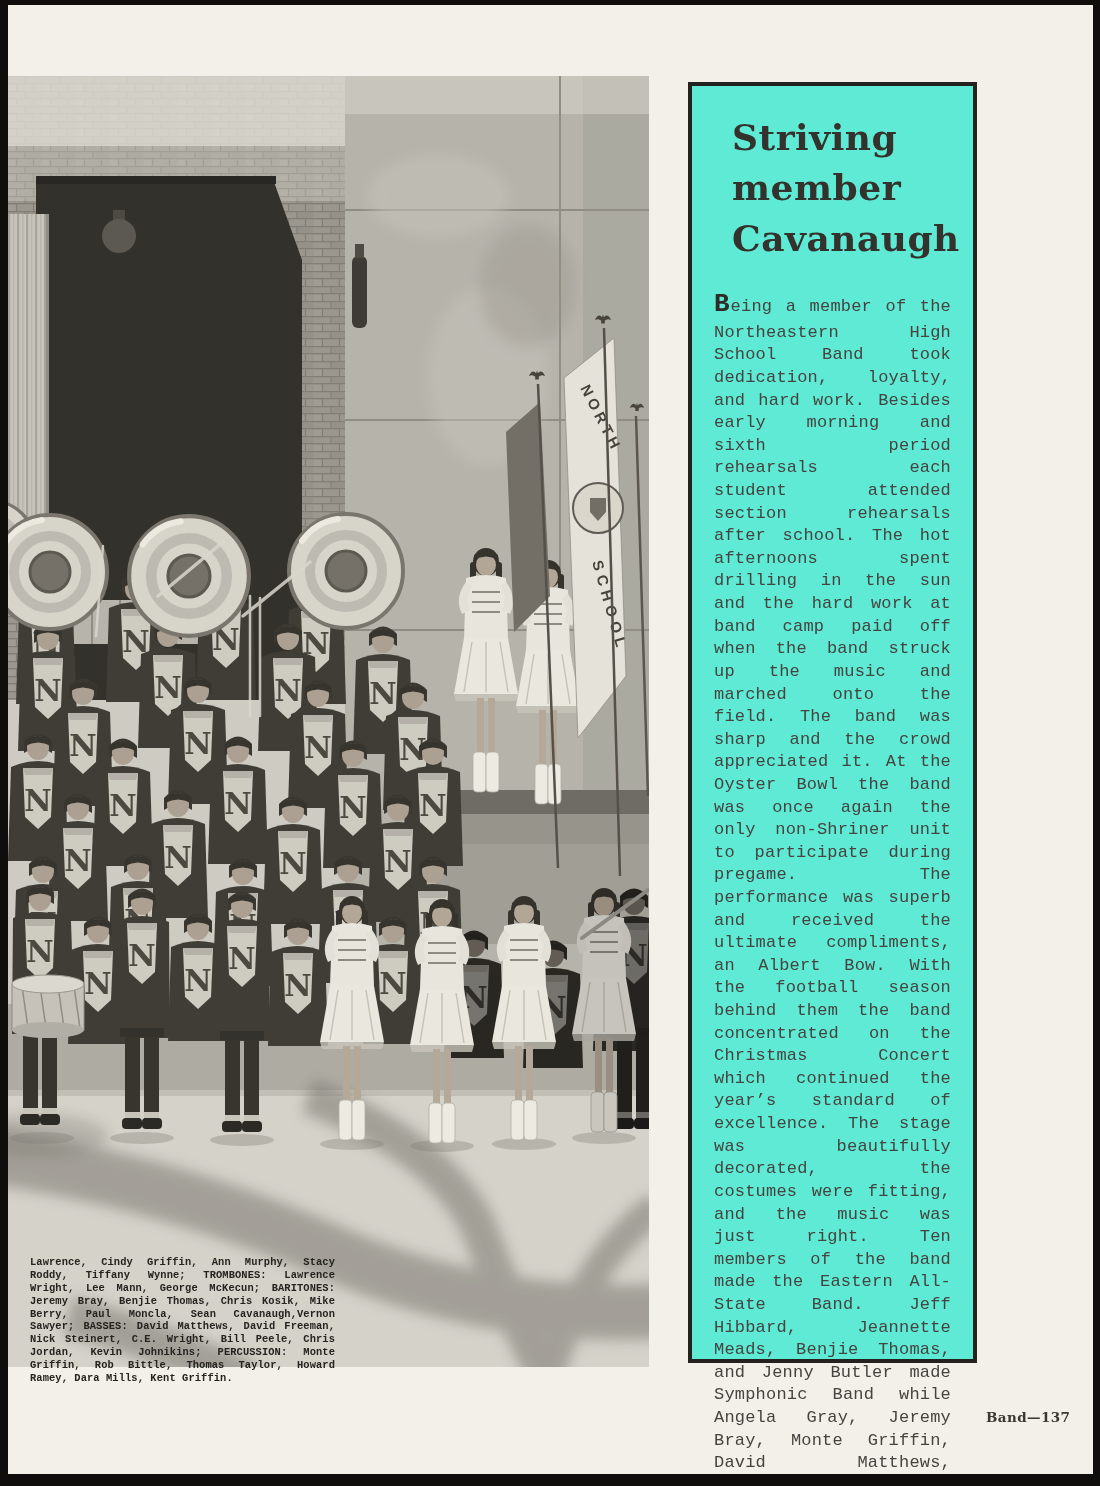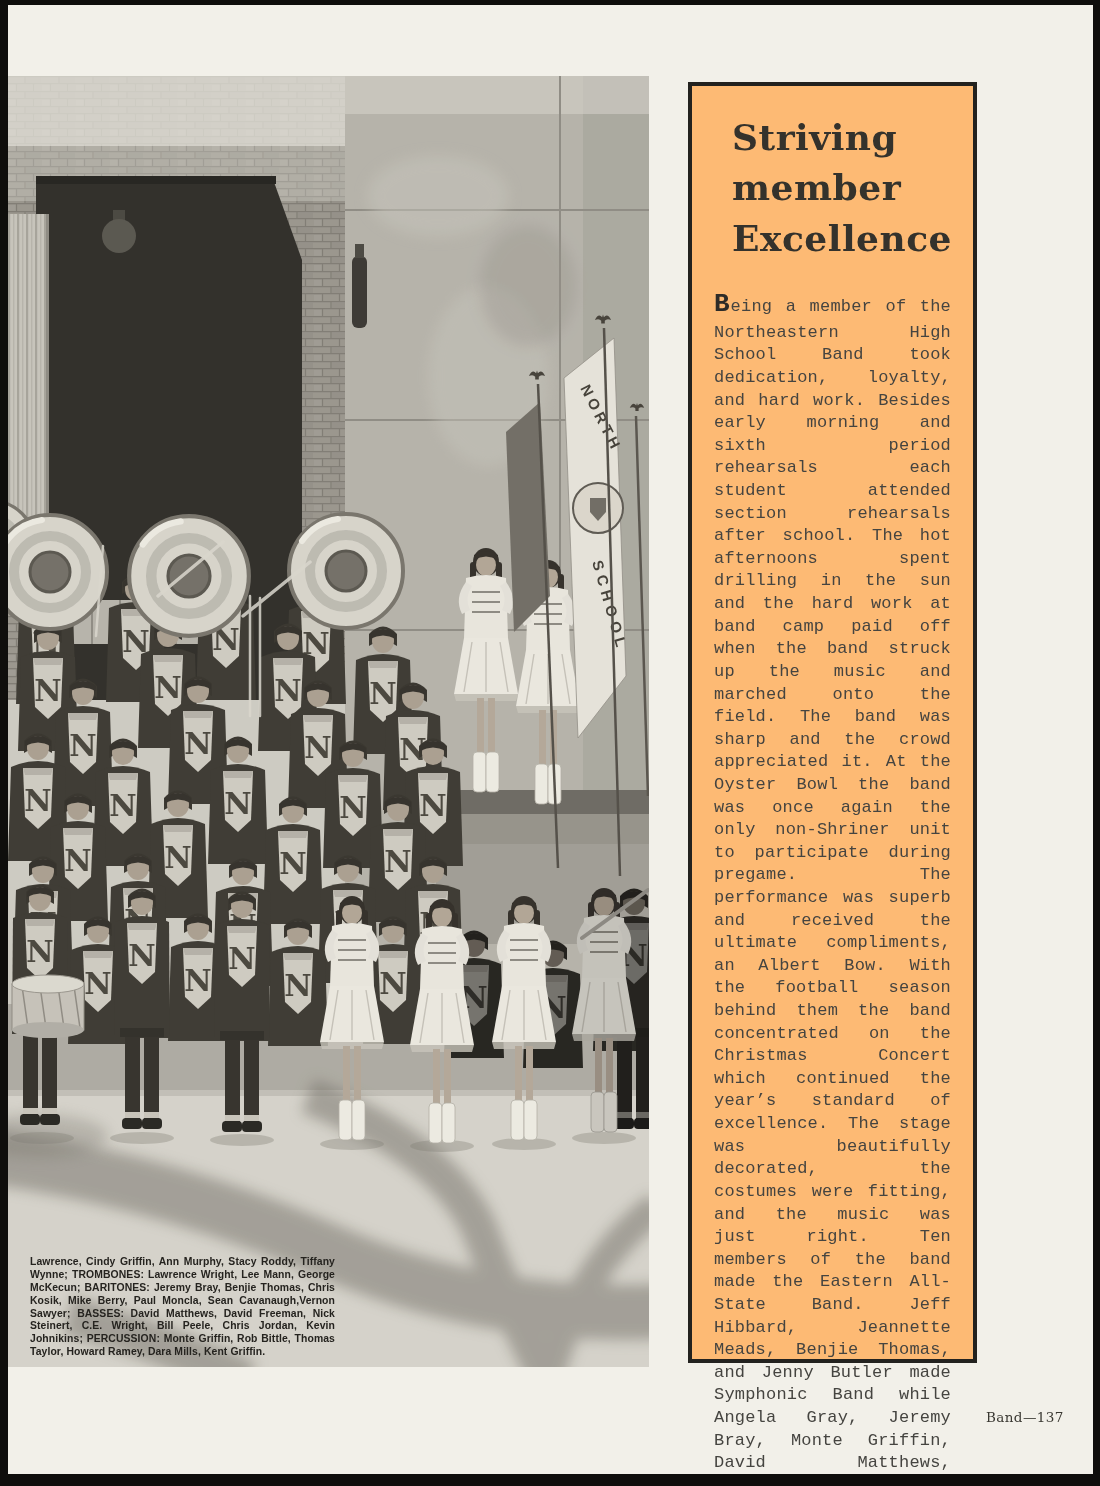--- a/index.html
+++ b/index.html
@@ -12,49 +12,49 @@
   .edge.top    { left:0; top:0;    width:1100px; height:5px; }
   .edge.left   { left:0; top:0;    width:8px;    height:1486px; }
   .edge.right  { right:0; top:0;   width:7px;    height:1486px; }
   .edge.bottom { left:0; bottom:0; width:1100px; height:12px; }
 
   .photo-wrap { position:absolute; left:8px; top:76px; width:641px; height:1291px; }
   .photo-wrap svg { display:block; width:641px; height:1291px; }
 
   .caption {
     position:absolute; left:30px; top:1256px; width:305px; z-index:5;
-    font-family:Liberation Sans, sans-serif; font-weight:bold;
+    font-family:Liberation Mono, monospace; font-weight:bold;
     font-size:10.4px; line-height:1.24; letter-spacing:0.1px;
     color:#25231f; text-align:justify;
   }
 
   .article-box {
     position:absolute; left:688px; top:82px; width:289px; height:1281px;
-    box-sizing:border-box; border:4px solid #23221f; background:#fdba74;
+    box-sizing:border-box; border:4px solid #23221f; background:#5eead4;
     padding:0 22px;
   }
   .article-title {
     margin:26px 0 0 18px;
     font-family:"DejaVu Serif", serif; font-weight:bold;
     font-size:36px; line-height:1.4; letter-spacing:0.5px; color:#34322c;
   }
   .article-title span { display:block; }
   .article-body {
     margin-top:24px;
     font-family:Liberation Mono, monospace;
     font-size:17px; line-height:1.33; color:#454440;
     text-align:justify; word-spacing:2.5px; letter-spacing:0.2px;
   }
   .article-body::first-letter {
     font-size:26px; font-weight:bold; letter-spacing:1px; color:#2e2c28;
   }
 
   .pagenum {
     position:absolute; left:986px; top:1409px;
-    font-family:"DejaVu Serif", serif; font-weight:normal;
+    font-family:"DejaVu Serif", serif; font-weight:bold;
     font-size:13.5px; letter-spacing:0.4px; color:#3a3832;
   }
 </style>
 </head>
 <body>
 
 <div class="page">
 
   <div class="edge top"></div>
   <div class="edge left"></div>
@@ -307,20 +307,20 @@
       <rect width="641" height="1291" fill="#bdbab2" opacity="0.06"></rect>
     </svg>
   </div>
 
   <div class="caption">Lawrence, Cindy Griffin, Ann Murphy, Stacy Roddy, Tiffany Wynne; TROMBONES: Lawrence Wright, Lee Mann, George McKecun; BARITONES: Jeremy Bray, Benjie Thomas, Chris Kosik, Mike Berry, Paul Moncla, Sean Cavanaugh,Vernon Sawyer; BASSES: David Matthews, David Freeman, Nick Steinert, C.E. Wright, Bill Peele, Chris Jordan, Kevin Johnikins; PERCUSSION: Monte Griffin, Rob Bittle, Thomas Taylor, Howard Ramey, Dara Mills, Kent Griffin.</div>
 
   <div class="article-box">
     <h1 class="article-title">
       <span>Striving</span>
       <span>member</span>
-      <span>Excellence</span>
+      <span>Cavanaugh</span>
     </h1>
     <p class="article-body">Being a member of the Northeastern High School Band took dedication, loyalty, and hard work. Besides early morning and sixth period rehearsals each student attended section rehearsals after school. The hot afternoons spent drilling in the sun and the hard work at band camp paid off when the band struck up the music and marched onto the field. The band was sharp and the crowd appreciated it. At the Oyster Bowl the band was once again the only non-Shriner unit to participate during pregame. The performance was superb and received the ultimate compliments, an Albert Bow. With the football season behind them the band concentrated on the Christmas Concert which continued the year’s standard of excellence. The stage was beautifully decorated, the costumes were fitting, and the music was just right. Ten members of the band made the Eastern All-State Band. Jeff Hibbard, Jeannette Meads, Benjie Thomas, and Jenny Butler made Symphonic Band while Angela Gray, Jeremy Bray, Monte Griffin, David Matthews, Michelle Pendleton, and Jenny Dunn made Concert Band. Also for the first time in years the band was invited to participate in an exchange program with an Ottawa, Canada band. Students worked diligently on a paper drive to raise money for their trip. The study of different types, periods, and difficulties of music continued as practice for the Spring Concert began. The emphasis was on hard work and dedication but the results were worth it.</p>
   </div>
 
   <div class="pagenum">Band—137</div>
 
 </div>
 
 </body></html>

